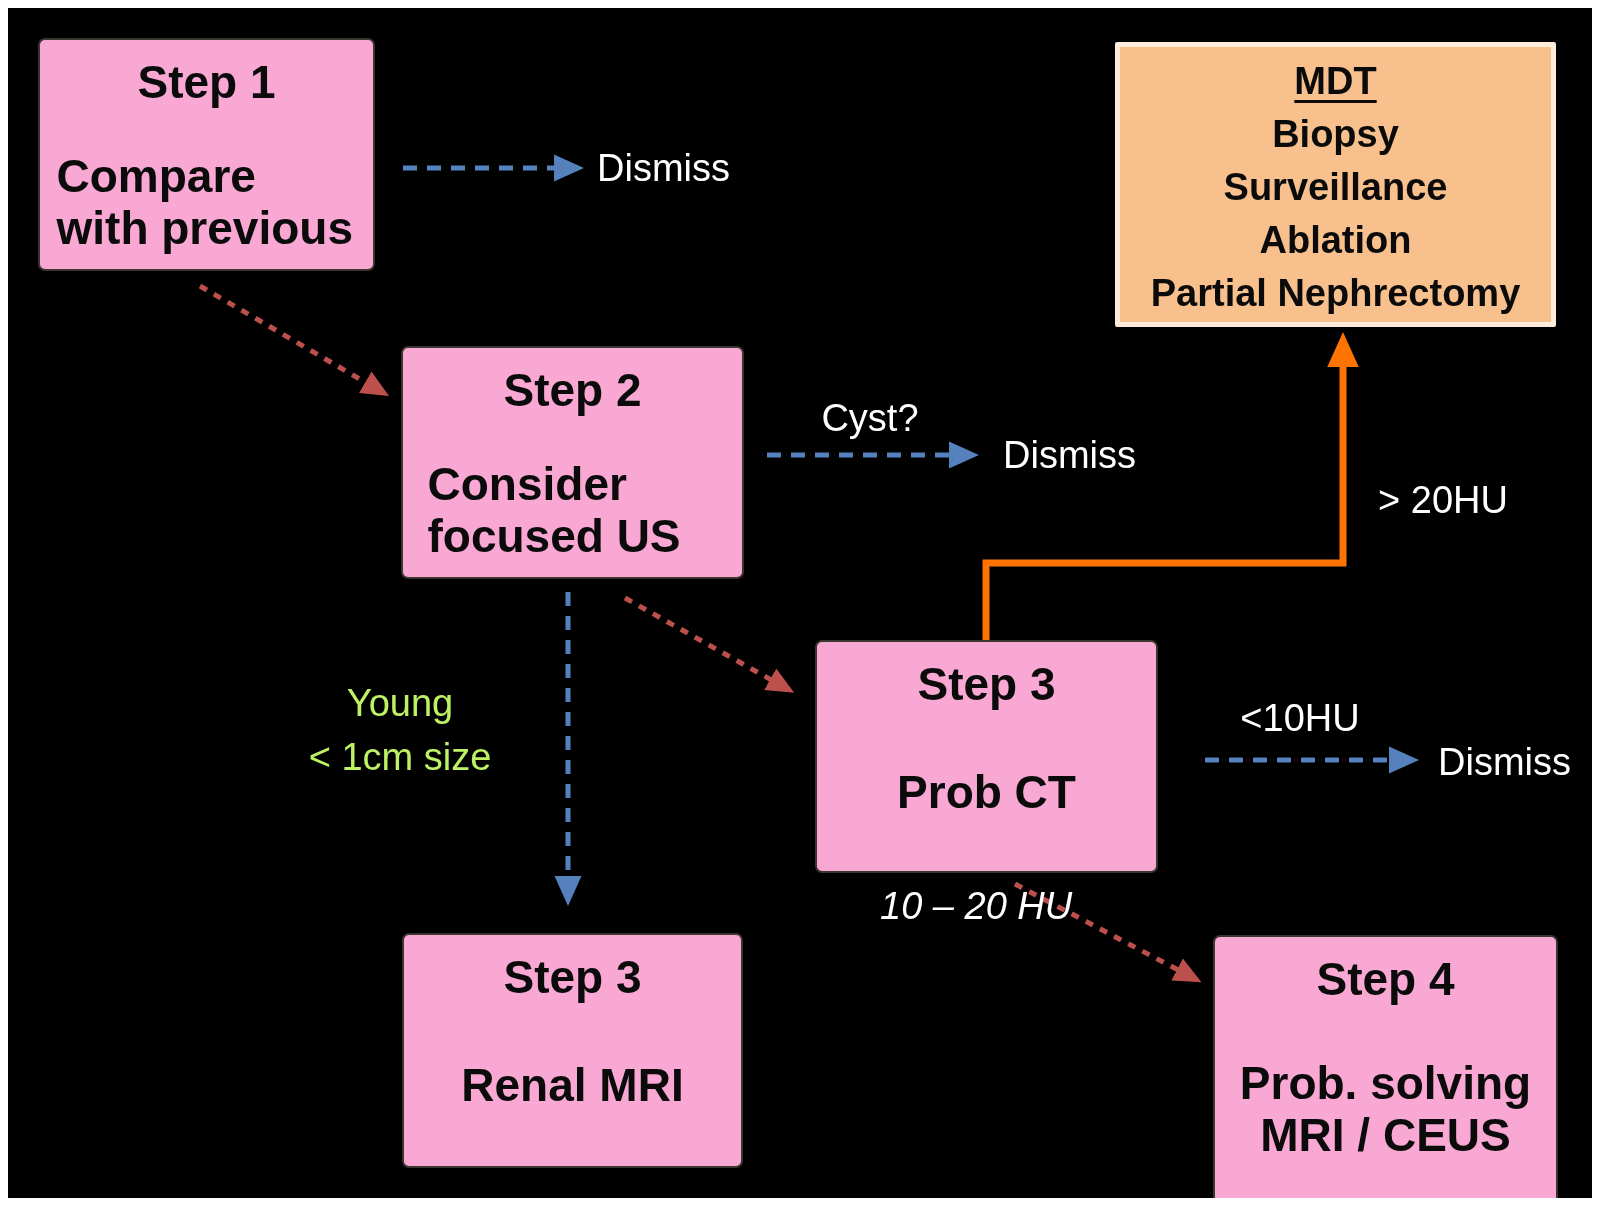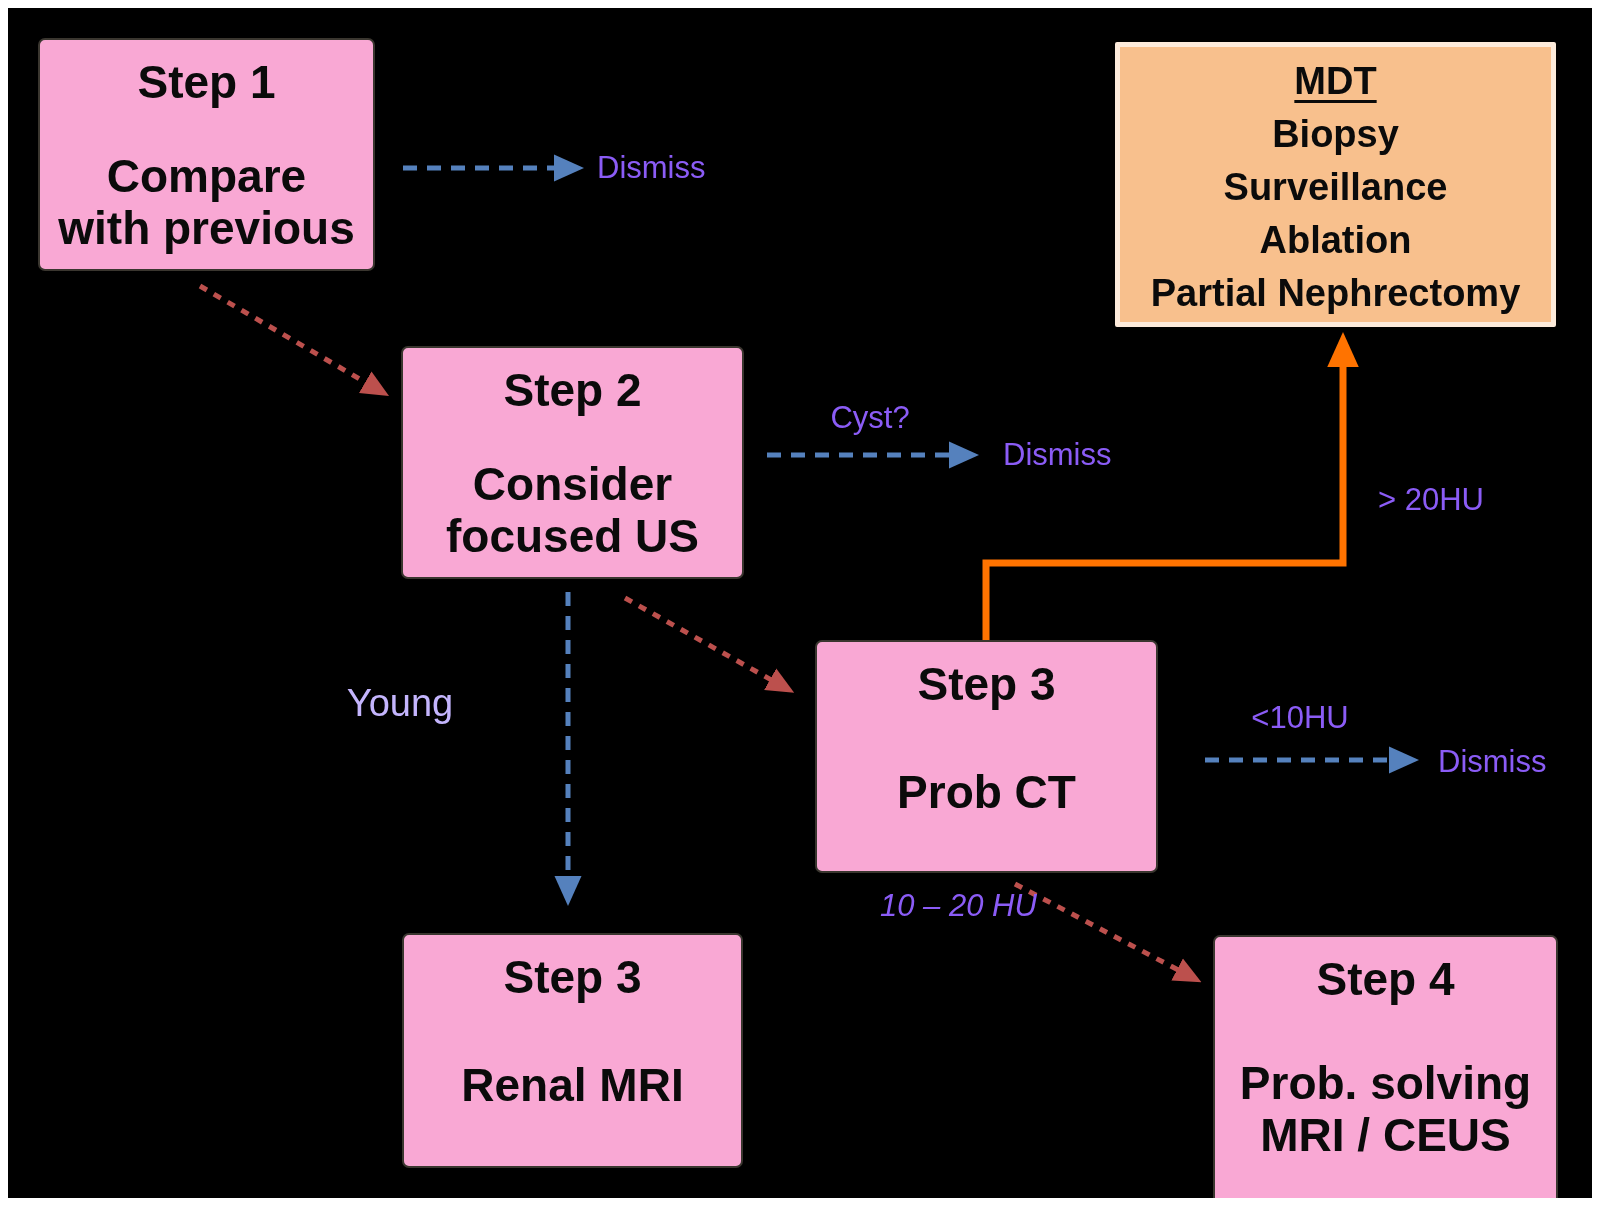--- a/index.html
+++ b/index.html
@@ -25,21 +25,21 @@
     display:flex;flex-direction:column;align-items:center;
     color:#0B0B0B;
     z-index:5;
   }
   .node-title{
     font-size:46px;font-weight:bold;line-height:52px;
     margin-top:16px;text-align:center;white-space:nowrap;
   }
   .node-body{
     font-size:46px;font-weight:bold;line-height:52px;
-    text-align:center;
+    text-align:left;
   }
   .gap42{margin-top:42px;}
   .gap56{margin-top:56px;}
   .gap52{margin-top:52px;}
   .node-mdt{
     position:absolute;
     background:#F8C08D;
     border:5px solid #FDEBDB;
     border-radius:2px;
     box-sizing:border-box;
@@ -52,28 +52,28 @@
     font-size:38px;font-weight:bold;line-height:53px;
     text-align:center;white-space:nowrap;
   }
   .mdt-title{
     text-decoration:underline;
     text-decoration-thickness:3px;
     text-underline-offset:6px;
   }
   .lbl{
     position:absolute;
-    color:#8b5cf6;
-    font-size:31px;line-height:44px;
+    color:#ffffff;
+    font-size:38px;line-height:44px;
     white-space:nowrap;
     z-index:6;
   }
   .lbl-block{
     position:absolute;
-    color:#c4b5fd;
+    color:#bef264;
     font-size:38px;line-height:54px;
     text-align:center;
     z-index:6;
   }
   svg.arrows{position:absolute;left:0;top:0;z-index:4;}
 </style>
 </head>
 <body>
 
 <div class="page">
@@ -149,18 +149,19 @@
   <div class="lbl" style="left:1003px;top:433px;">Dismiss</div>
 
   <div class="lbl" style="left:1378px;top:478px;">&gt; 20HU</div>
 
   <div class="lbl" style="left:1225px;top:696px;width:150px;text-align:center;">&lt;10HU</div>
 
   <div class="lbl" style="left:1438px;top:740px;">Dismiss</div>
 
   <div class="lbl-block" style="left:235px;top:676px;width:330px;">
     <div>Young</div>
+    <div>&lt; 1cm size</div>
   </div>
 
   <div class="lbl" style="left:880px;top:884px;font-style:italic;">10 – 20 HU</div>
 
   <div class="frame"></div>
 </div>
 
 </body></html>

